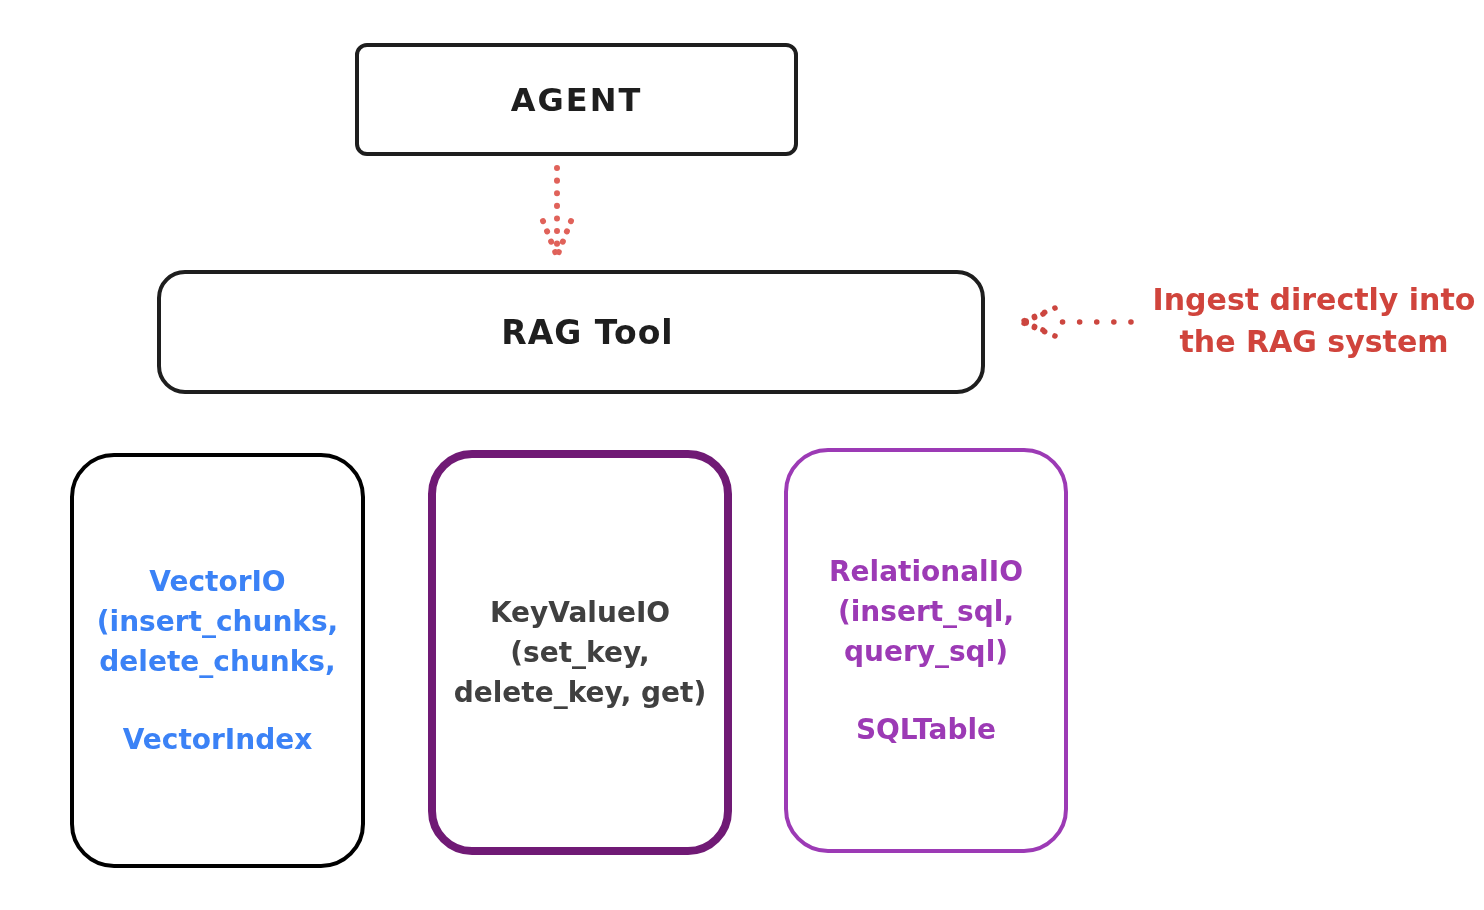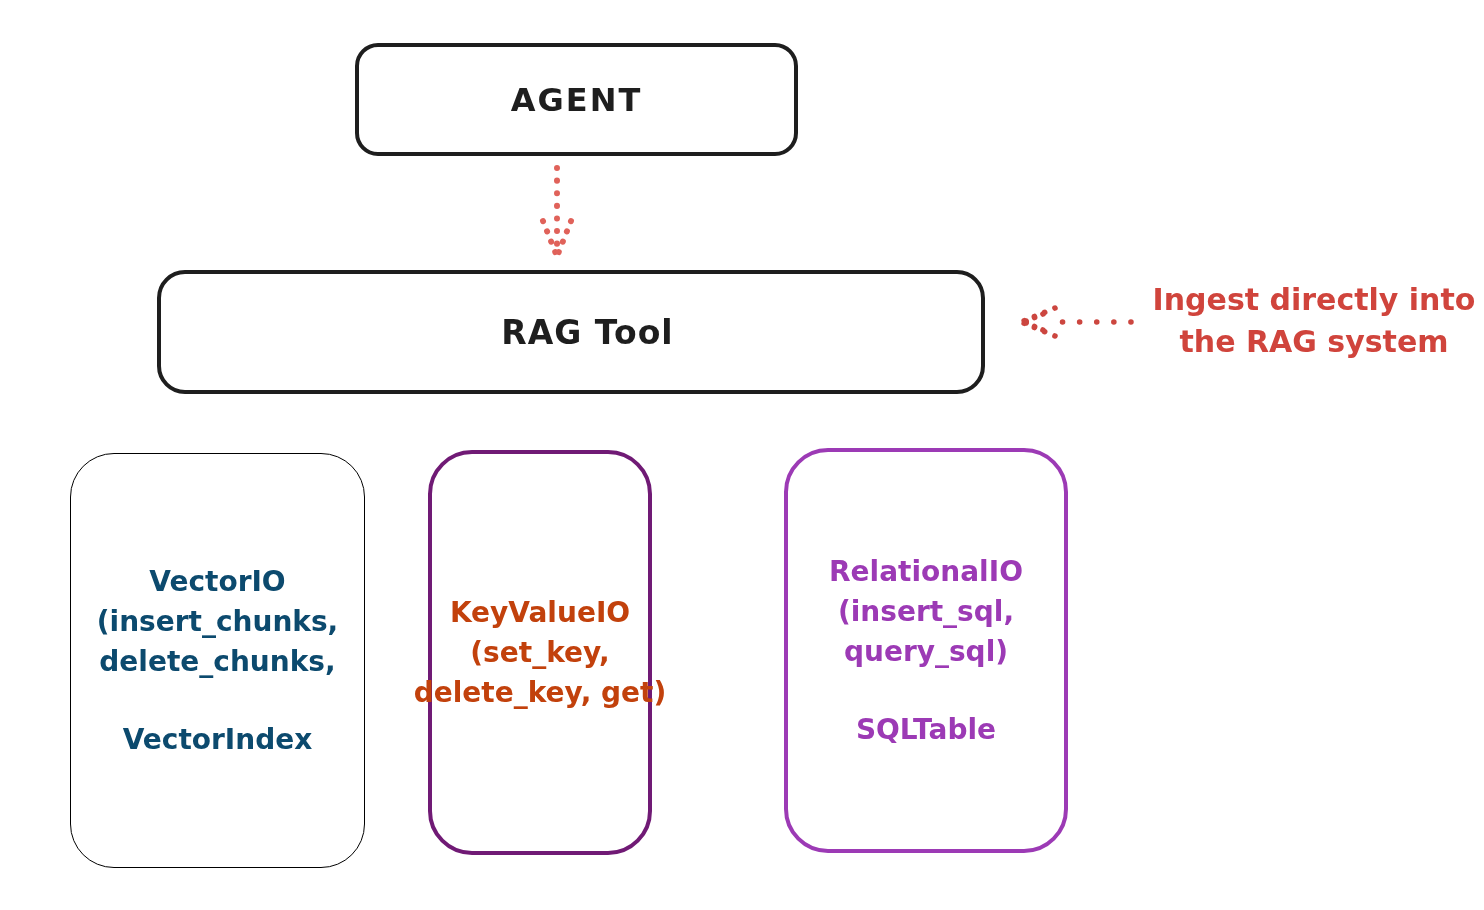--- a/index.html
+++ b/index.html
@@ -12,21 +12,21 @@
     position: relative;
     width: 1484px;
     height: 910px;
     background: #ffffff;
     overflow: hidden;
   }
   
   .node {
     position: absolute;
     border: 4px solid #1e1e1e;
-    border-radius: 23px;
+    border-radius: 12px;
     background: #ffffff;
     display: flex;
     align-items: center;
     justify-content: center;
     box-sizing: border-box;
   }
   .node-agent {
     left: 355px; top: 43px;
     width: 443px; height: 113px;
   }
@@ -89,28 +89,28 @@
     text-align: center;
     font-size: 28px;
     font-weight: 600;
     line-height: 40px;
     white-space: nowrap;
   }
   .store-index { margin-top: 38px; }
   .store-vector {
     left: 70px; top: 453px;
     width: 295px; height: 415px;
-    border: 1px solid #000000;
-    color: #0c4a6e;
+    border: 4px solid #000000;
+    color: #3b82f6;
   }
   .store-keyvalue {
     left: 428px; top: 450px;
-    width: 224px; height: 405px;
-    border: 4px solid #701a75;
-    color: #c2410c;
+    width: 304px; height: 405px;
+    border: 8px solid #701a75;
+    color: #404040;
   }
   .store-relational {
     left: 784px; top: 448px;
     width: 284px; height: 405px;
     border: 4px solid #9c3ab5;
     color: #9c3ab5;
   }
 </style>
 </head>
 <body>

